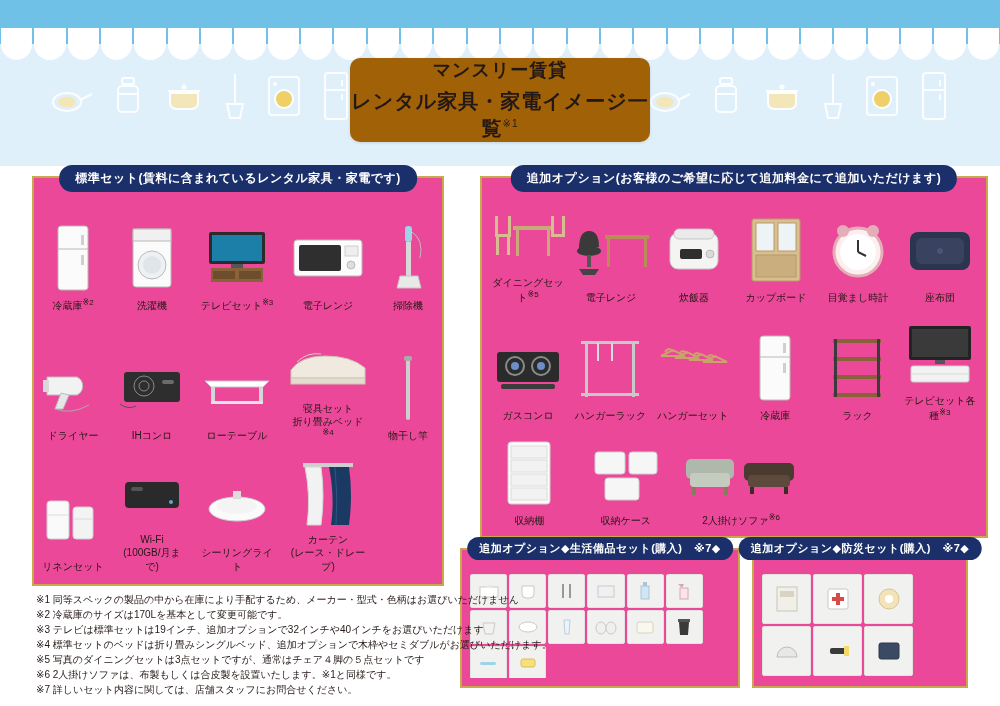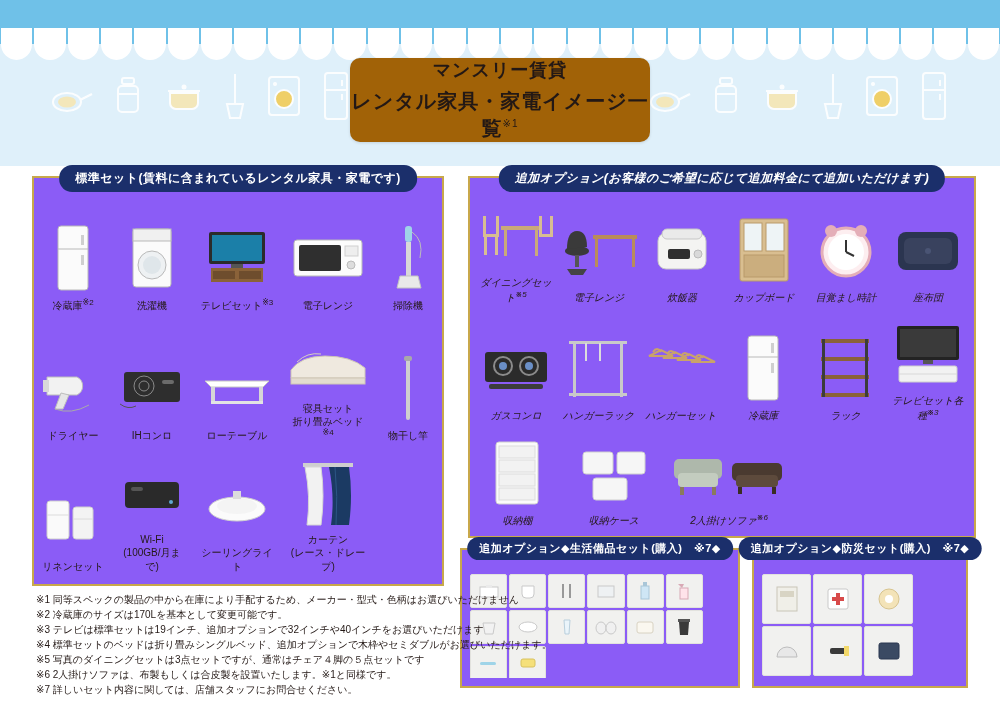--- a/index.html
+++ b/index.html
@@ -46,34 +46,34 @@
     gap:6px;
   }
   .title-box .t1{font-size:18px;font-weight:bold;letter-spacing:1px;color:#231815;}
   .title-box .t2{font-size:20px;font-weight:bold;letter-spacing:1px;color:#231815;text-align:center;}
   .title-box .t2 sup{font-size:10px;font-weight:normal;vertical-align:super;}
 
   
   .panel{
     position:absolute;
     border:2px solid #c8a84b;
-    background:#8b5cf6;
+    background:#ec4899;
     box-sizing:border-box;
   }
   .panel-title{
     position:absolute;top:-13px;left:50%;transform:translateX(-50%);
     background:#1b2f6b;color:#ffffff;
     font-size:12px;font-weight:bold;
     padding:5px 16px;border-radius:13px;white-space:nowrap;
     letter-spacing:.5px;
   }
   .panel-title.small{font-size:11px;padding:4px 12px;}
 
   #panel-standard{left:32px;top:176px;width:412px;height:410px;}
-  #panel-option{left:468px;top:176px;width:508px;height:362px;font-style:italic;}
+  #panel-option{left:480px;top:176px;width:508px;height:362px;}
   #panel-living{left:460px;top:548px;width:280px;height:140px;}
   #panel-disaster{left:752px;top:548px;width:216px;height:140px;}
 
   .grid{
     position:absolute;left:0;right:0;top:18px;bottom:4px;
     display:grid;gap:10px;
     padding:4px 6px;box-sizing:border-box;
   }
   #grid-standard{grid-template-columns:repeat(5,1fr);grid-template-rows:repeat(3,1fr);}
   #grid-option-1{position:static;display:grid;grid-template-columns:repeat(6,1fr);gap:2px;}

